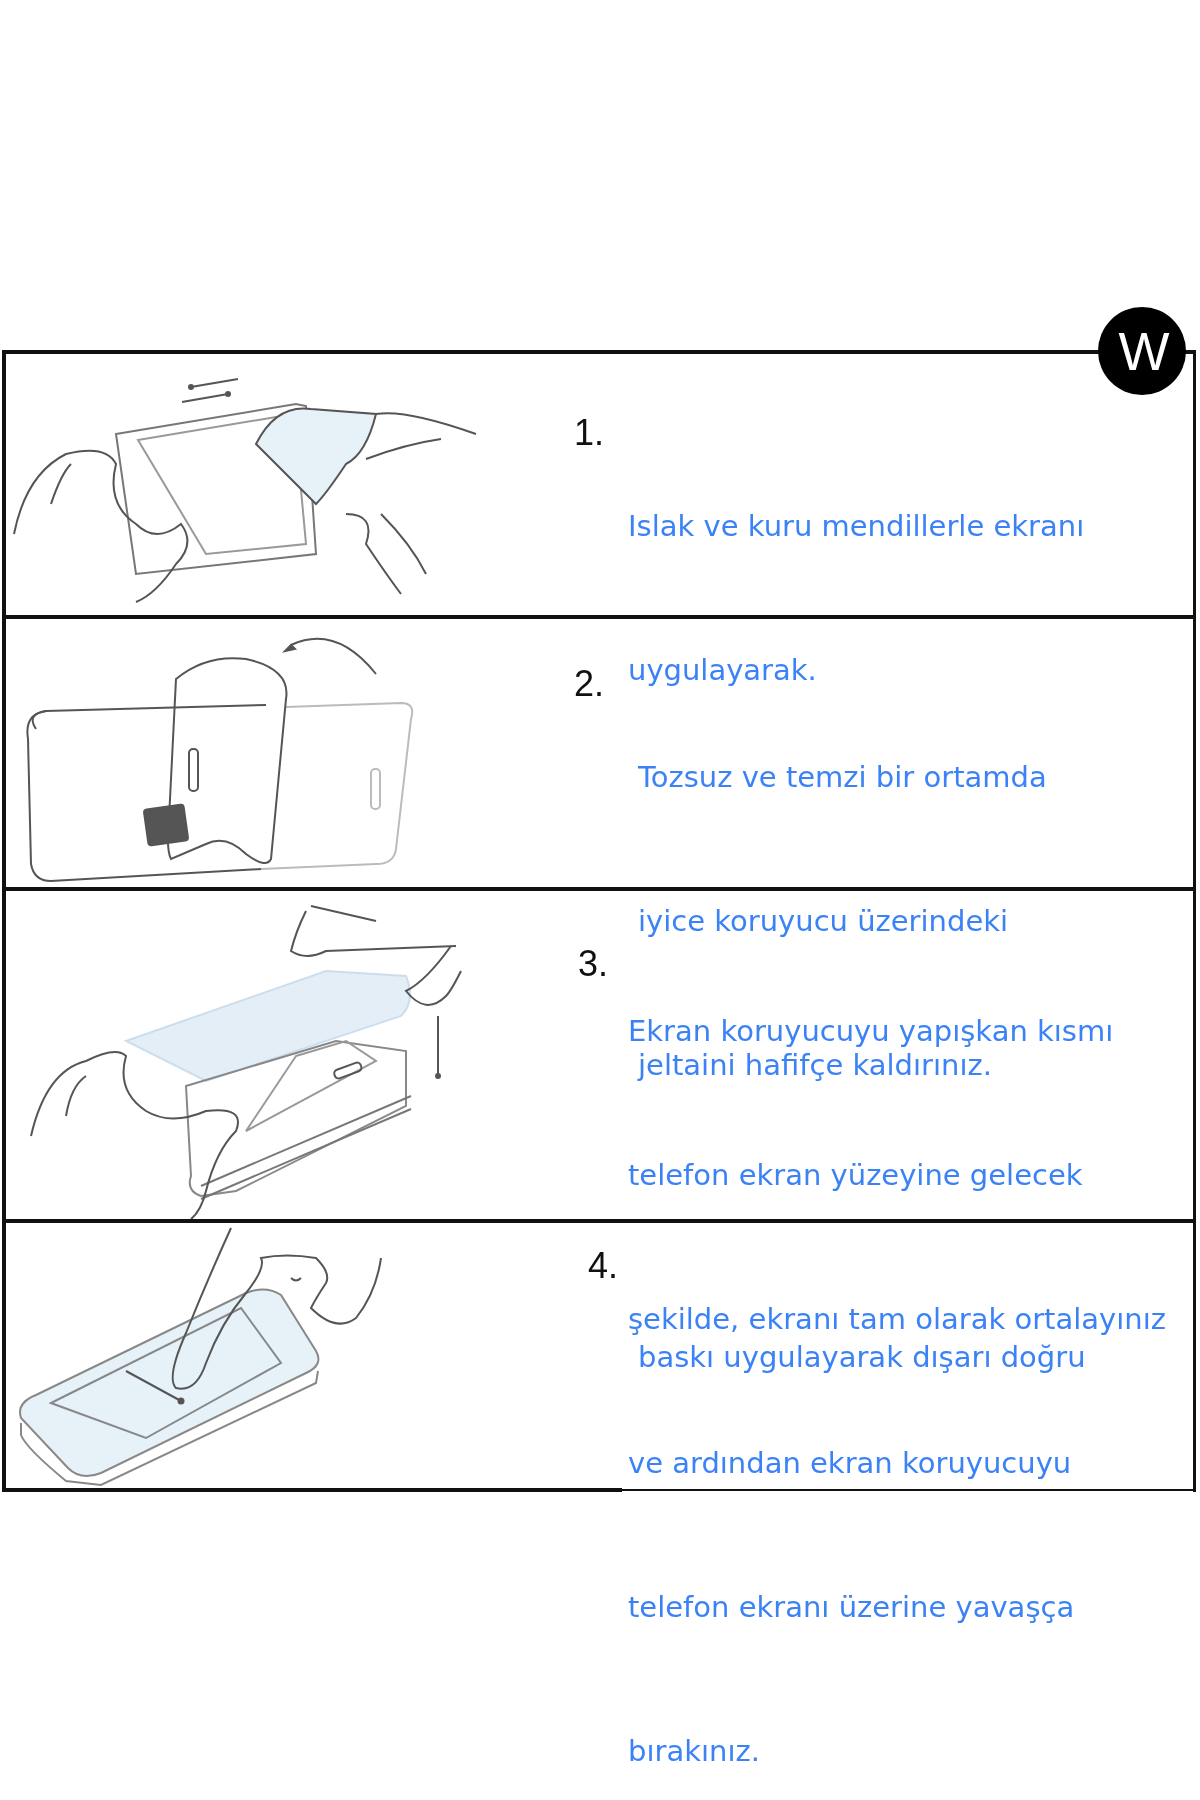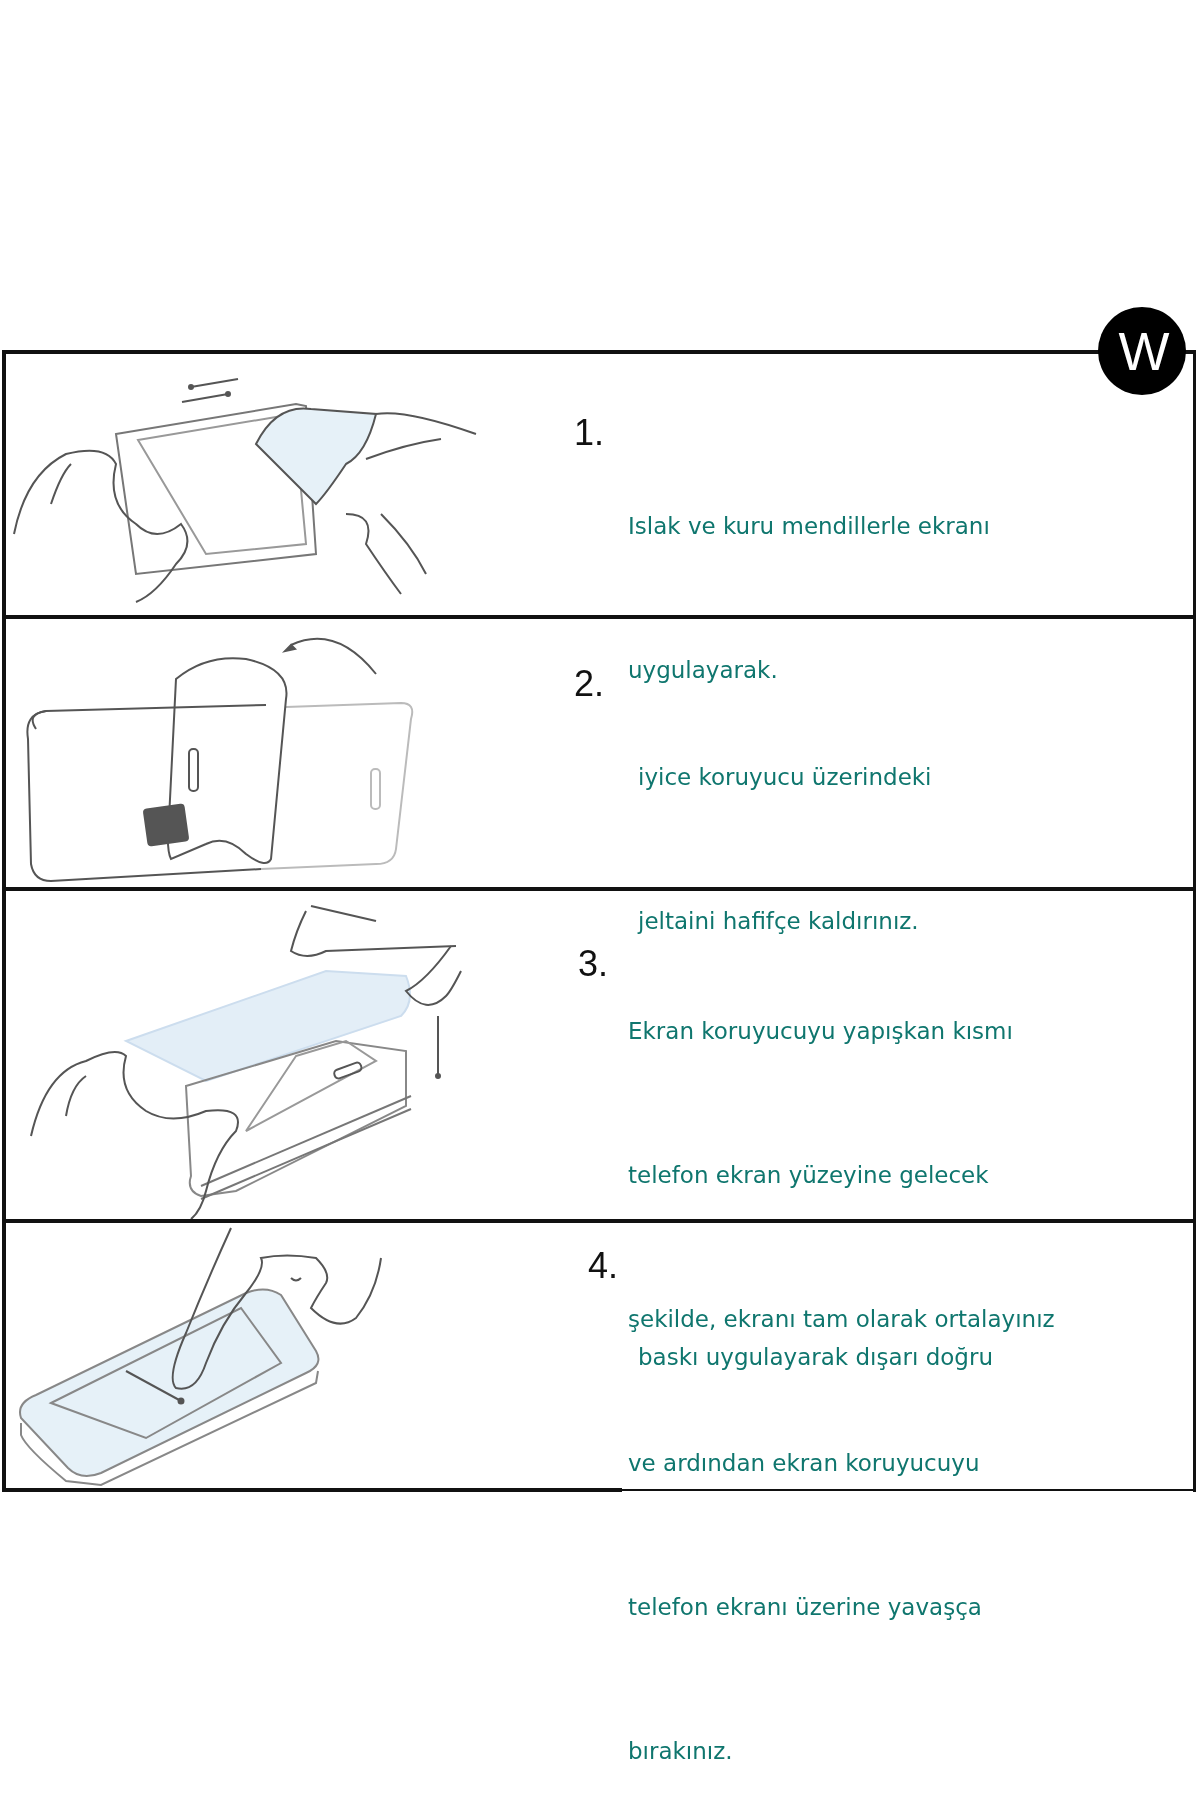--- a/index.html
+++ b/index.html
@@ -4,21 +4,21 @@
 <style>
   html, body { margin: 0; padding: 0; background: #ffffff; }
   body { width: 1200px; height: 1800px; position: relative; overflow: hidden;
          font-family: "DejaVu Sans", "Liberation Sans", sans-serif; color: #1a1a1a; }
   .frame { position: absolute; left: 2px; top: 352px; width: 1194px; height: 1140px;
            border-left: 4px solid #111; border-right: 3px solid #111; box-sizing: border-box; }
   .hline { position: absolute; left: 2px; height: 4px; background: #111; }
   .panel { position: absolute; left: 6px; width: 1188px; }
   .illus { position: absolute; left: 0; top: 0; width: 560px; height: 100%; }
   .num { position: absolute; font-size: 36px; color: #111; font-family: "Liberation Sans", sans-serif; }
-  .txt { position: absolute; font-size: 23px; line-height: 48px; color: #0f766e; white-space: pre; }
+  .txt { position: absolute; font-size: 29px; line-height: 48px; color: #3b82f6; white-space: pre; }
   .logo { position: absolute; left: 1098px; top: 307px; width: 88px; height: 88px; border-radius: 50%;
           background: #000; display: flex; align-items: center; justify-content: center; }
   .logo span { color: #fff; font-size: 54px; font-family: "Liberation Sans", sans-serif; letter-spacing: -4px; font-weight: normal; }
   svg { display: block; }
 </style>
 </head>
 <body>
 
 <div class="frame"></div>
 <div class="hline" style="top:350px;width:1194px;"></div>
@@ -62,20 +62,21 @@
     <path d="M30 110 Q20 95 40 92 L260 86"></path>
     <path d="M280 88 L395 84 Q410 84 405 100 L390 230 Q388 245 370 245 L255 250" stroke="#bbb"></path>
     <path d="M40 92 Q18 95 22 120 L25 245 Q28 262 45 262 L255 250"></path>
     <path d="M170 60 Q200 35 240 40 Q285 50 280 80 L265 240 Q260 250 240 235 Q220 215 200 225 L165 240 Q160 230 163 200 Z"></path>
     <rect x="183" y="130" width="9" height="42" rx="4"></rect>
     <rect x="365" y="150" width="9" height="40" rx="4" stroke="#bbb"></rect>
     <rect x="140" y="188" width="40" height="36" rx="3" fill="#555" transform="rotate(-8 160 206)"></rect>
   </svg>
   <div class="num" style="left:568px;top:44px;">2.</div>
   <div class="txt" style="left:632px;top:38px;">
+    <div>Tozsuz ve temzi bir ortamda</div>
     <div>iyice koruyucu üzerindeki</div>
     <div>jeltaini hafifçe kaldırınız.</div>
   </div>
 </div>
 
 <div class="panel" style="top:891px;height:328px;">
   <svg class="illus" viewBox="0 0 560 328" fill="none" stroke="#555" stroke-width="2">
     <path d="M120 150 L320 80 L400 85 Q410 110 395 125 L200 190 Z" fill="#e3eef7" stroke="#cde"></path>
     <path d="M180 195 L330 150 L400 160 L400 215 L230 300 L195 305 Q180 300 185 285 Z" stroke="#888"></path>
     <path d="M195 295 L405 205" stroke="#777"></path>

